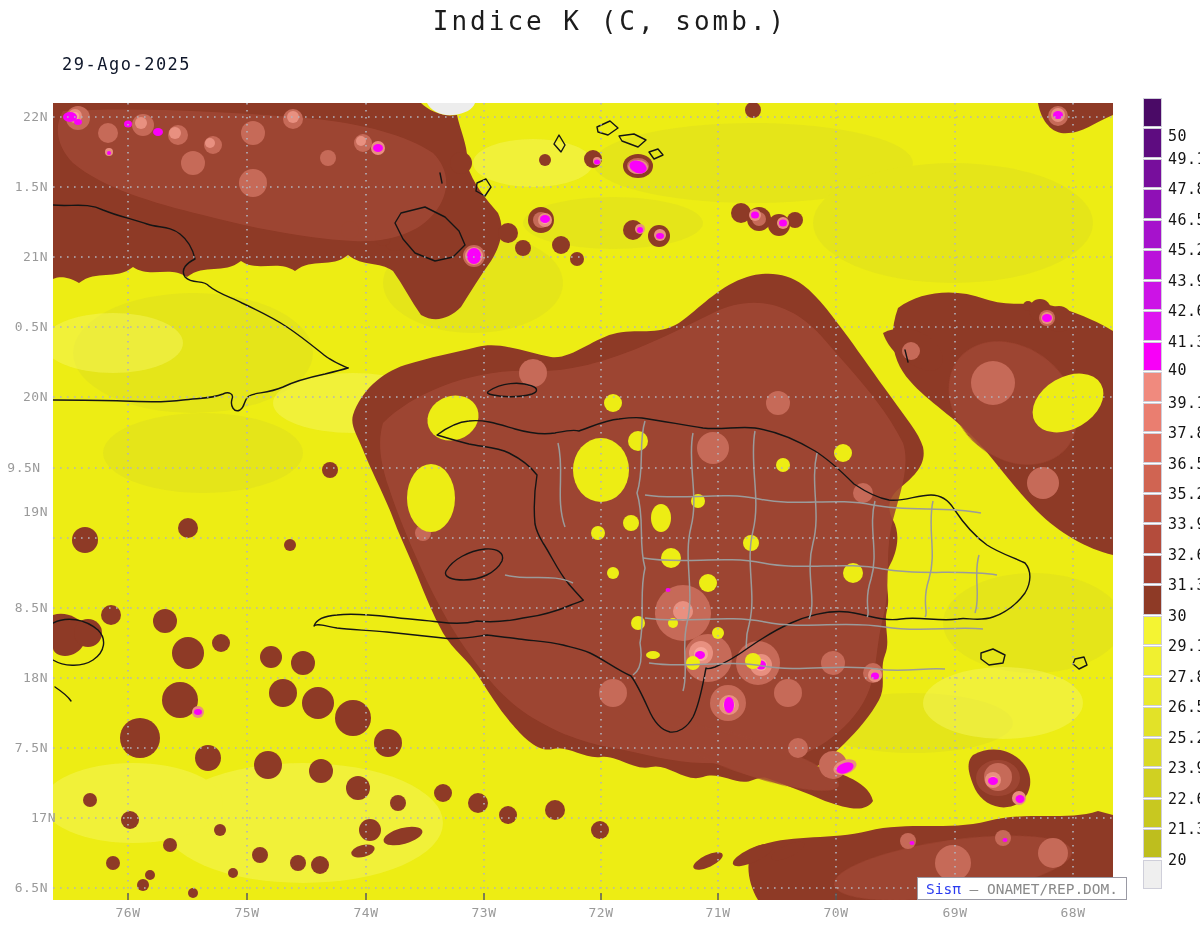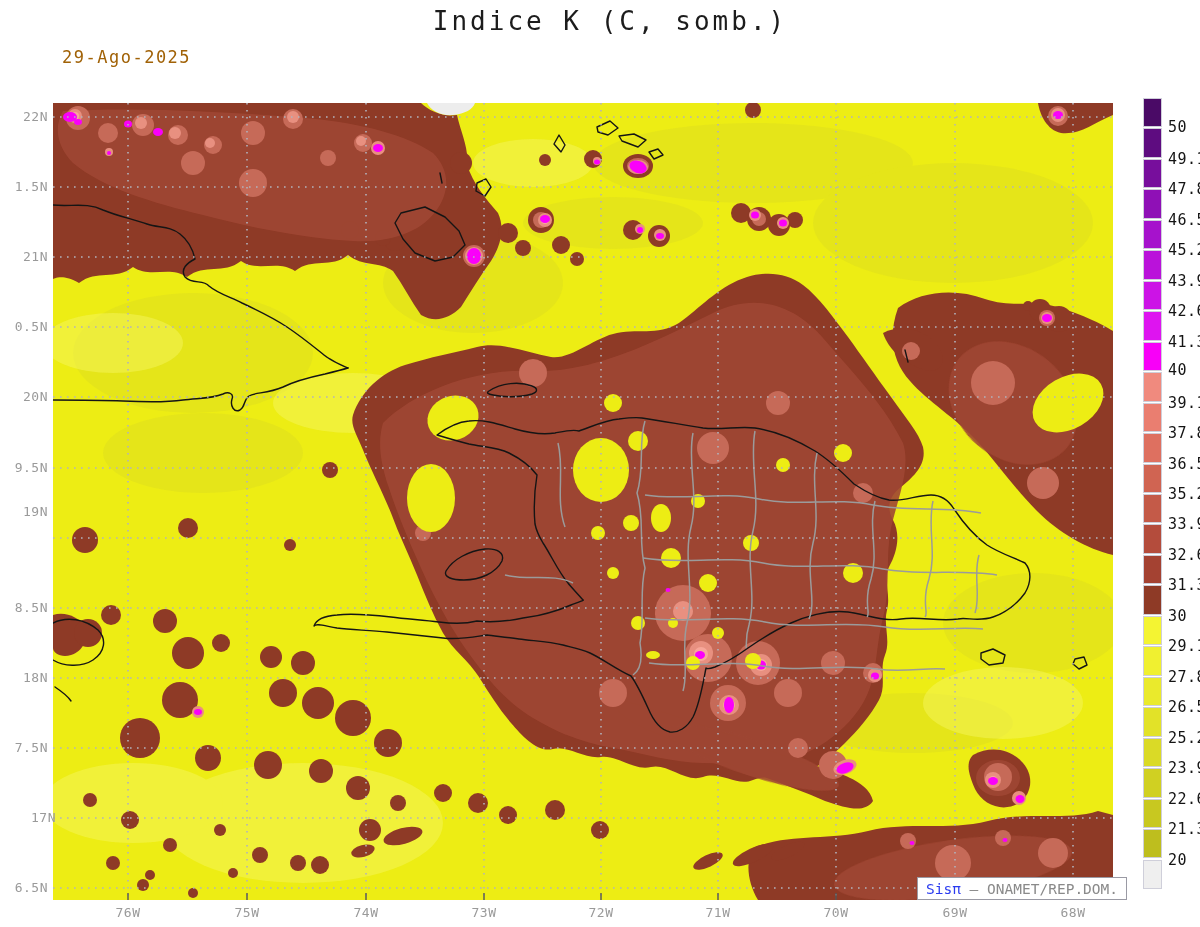--- a/index.html
+++ b/index.html
@@ -1,20 +1,20 @@
 <!DOCTYPE html>
 <html><head>
 <meta charset="utf-8">
 <style>
   html,body{margin:0;padding:0;background:#ffffff;}
   .stage{position:relative;width:1200px;height:927px;background:#fff;overflow:hidden;
          font-family:"DejaVu Sans Mono","Liberation Mono",monospace;}
   .title{position:absolute;top:6px;left:10px;width:1200px;text-align:center;
          font-size:26px;letter-spacing:3px;color:#1c1c1c;white-space:pre;}
-  .hdr-date{position:absolute;top:47px;left:62px;font-size:17px;letter-spacing:1.5px;color:#a16207;}
+  .hdr-date{position:absolute;top:54px;left:62px;font-size:17px;letter-spacing:1.5px;color:#0f172a;}
   .hdr-time{position:absolute;top:47px;left:290px;font-size:17px;letter-spacing:1.5px;color:#3333dd;}
   .hdr-forecast{position:absolute;top:69px;left:42px;font-size:15.5px;letter-spacing:.4px;
          color:#00aaee;white-space:pre;}
   .map-wrap{position:absolute;left:53px;top:103px;width:1060px;height:797px;}
   .ylab{position:absolute;left:0;width:48px;text-align:right;font-size:13px;color:#9a9a9a;
         letter-spacing:.5px;}
   .xlab{position:absolute;width:60px;text-align:center;font-size:13px;color:#9a9a9a;
         letter-spacing:.5px;top:905px;}
   .cb-seg{position:absolute;left:1143px;width:19px;border:1px solid #cfcfda;box-sizing:border-box;}
   .cb-lab{position:absolute;left:1168px;font-size:15px;color:#141414;letter-spacing:.5px;}
@@ -367,21 +367,21 @@
     </g>
   </svg>
   </div>
 
   <div id="ylabels">
       <div class="ylab" style="top: 109px;">22N</div>
       <div class="ylab" style="top: 179px;">1.5N</div>
       <div class="ylab" style="top: 249px;">21N</div>
       <div class="ylab" style="top: 319px;">0.5N</div>
       <div class="ylab" style="top: 389px;">20N</div>
-      <div class="ylab" style="top: 460px;">9.5N</div>
+      <div class="ylab" style="top: 460px; text-align: center;">9.5N</div>
       <div class="ylab" style="top: 504px;">19N</div>
       <div class="ylab" style="top: 600px;">8.5N</div>
       <div class="ylab" style="top: 670px;">18N</div>
       <div class="ylab" style="top: 740px;">7.5N</div>
       <div class="ylab" style="top: 810px; padding-left: 8px;">17N</div>
       <div class="ylab" style="top: 880px;">6.5N</div>
     </div>
   <div id="xlabels">
       <div class="xlab" style="left: 98px;">76W</div>
       <div class="xlab" style="left: 217px;">75W</div>
@@ -413,21 +413,21 @@
       <div class="cb-seg" style="top: 585.36px; height: 29.46px; background: rgb(142, 58, 38);"></div>
       <div class="cb-seg" style="top: 615.82px; height: 29.46px; background: rgb(244, 244, 50);"></div>
       <div class="cb-seg" style="top: 646.28px; height: 29.46px; background: rgb(240, 240, 48);"></div>
       <div class="cb-seg" style="top: 676.74px; height: 29.46px; background: rgb(234, 234, 44);"></div>
       <div class="cb-seg" style="top: 707.2px; height: 29.46px; background: rgb(226, 226, 40);"></div>
       <div class="cb-seg" style="top: 737.66px; height: 29.46px; background: rgb(218, 218, 38);"></div>
       <div class="cb-seg" style="top: 768.12px; height: 29.46px; background: rgb(208, 208, 34);"></div>
       <div class="cb-seg" style="top: 798.58px; height: 29.46px; background: rgb(200, 200, 32);"></div>
       <div class="cb-seg" style="top: 829.04px; height: 29.46px; background: rgb(190, 190, 30);"></div>
       <div class="cb-seg" style="top: 859.5px; height: 29.46px; background: rgb(239, 239, 239);"></div>
-      <div class="cb-lab" style="top: 118px;">50</div>
+      <div class="cb-lab" style="top: 127px;">50</div>
       <div class="cb-lab" style="top: 149.92px;">49.1</div>
       <div class="cb-lab" style="top: 180.38px;">47.8</div>
       <div class="cb-lab" style="top: 210.84px;">46.5</div>
       <div class="cb-lab" style="top: 241.3px;">45.2</div>
       <div class="cb-lab" style="top: 271.76px;">43.9</div>
       <div class="cb-lab" style="top: 302.22px;">42.6</div>
       <div class="cb-lab" style="top: 332.68px;">41.3</div>
       <div class="cb-lab" style="top: 361px;">40</div>
       <div class="cb-lab" style="top: 393.6px;">39.1</div>
       <div class="cb-lab" style="top: 424.06px;">37.8</div>

